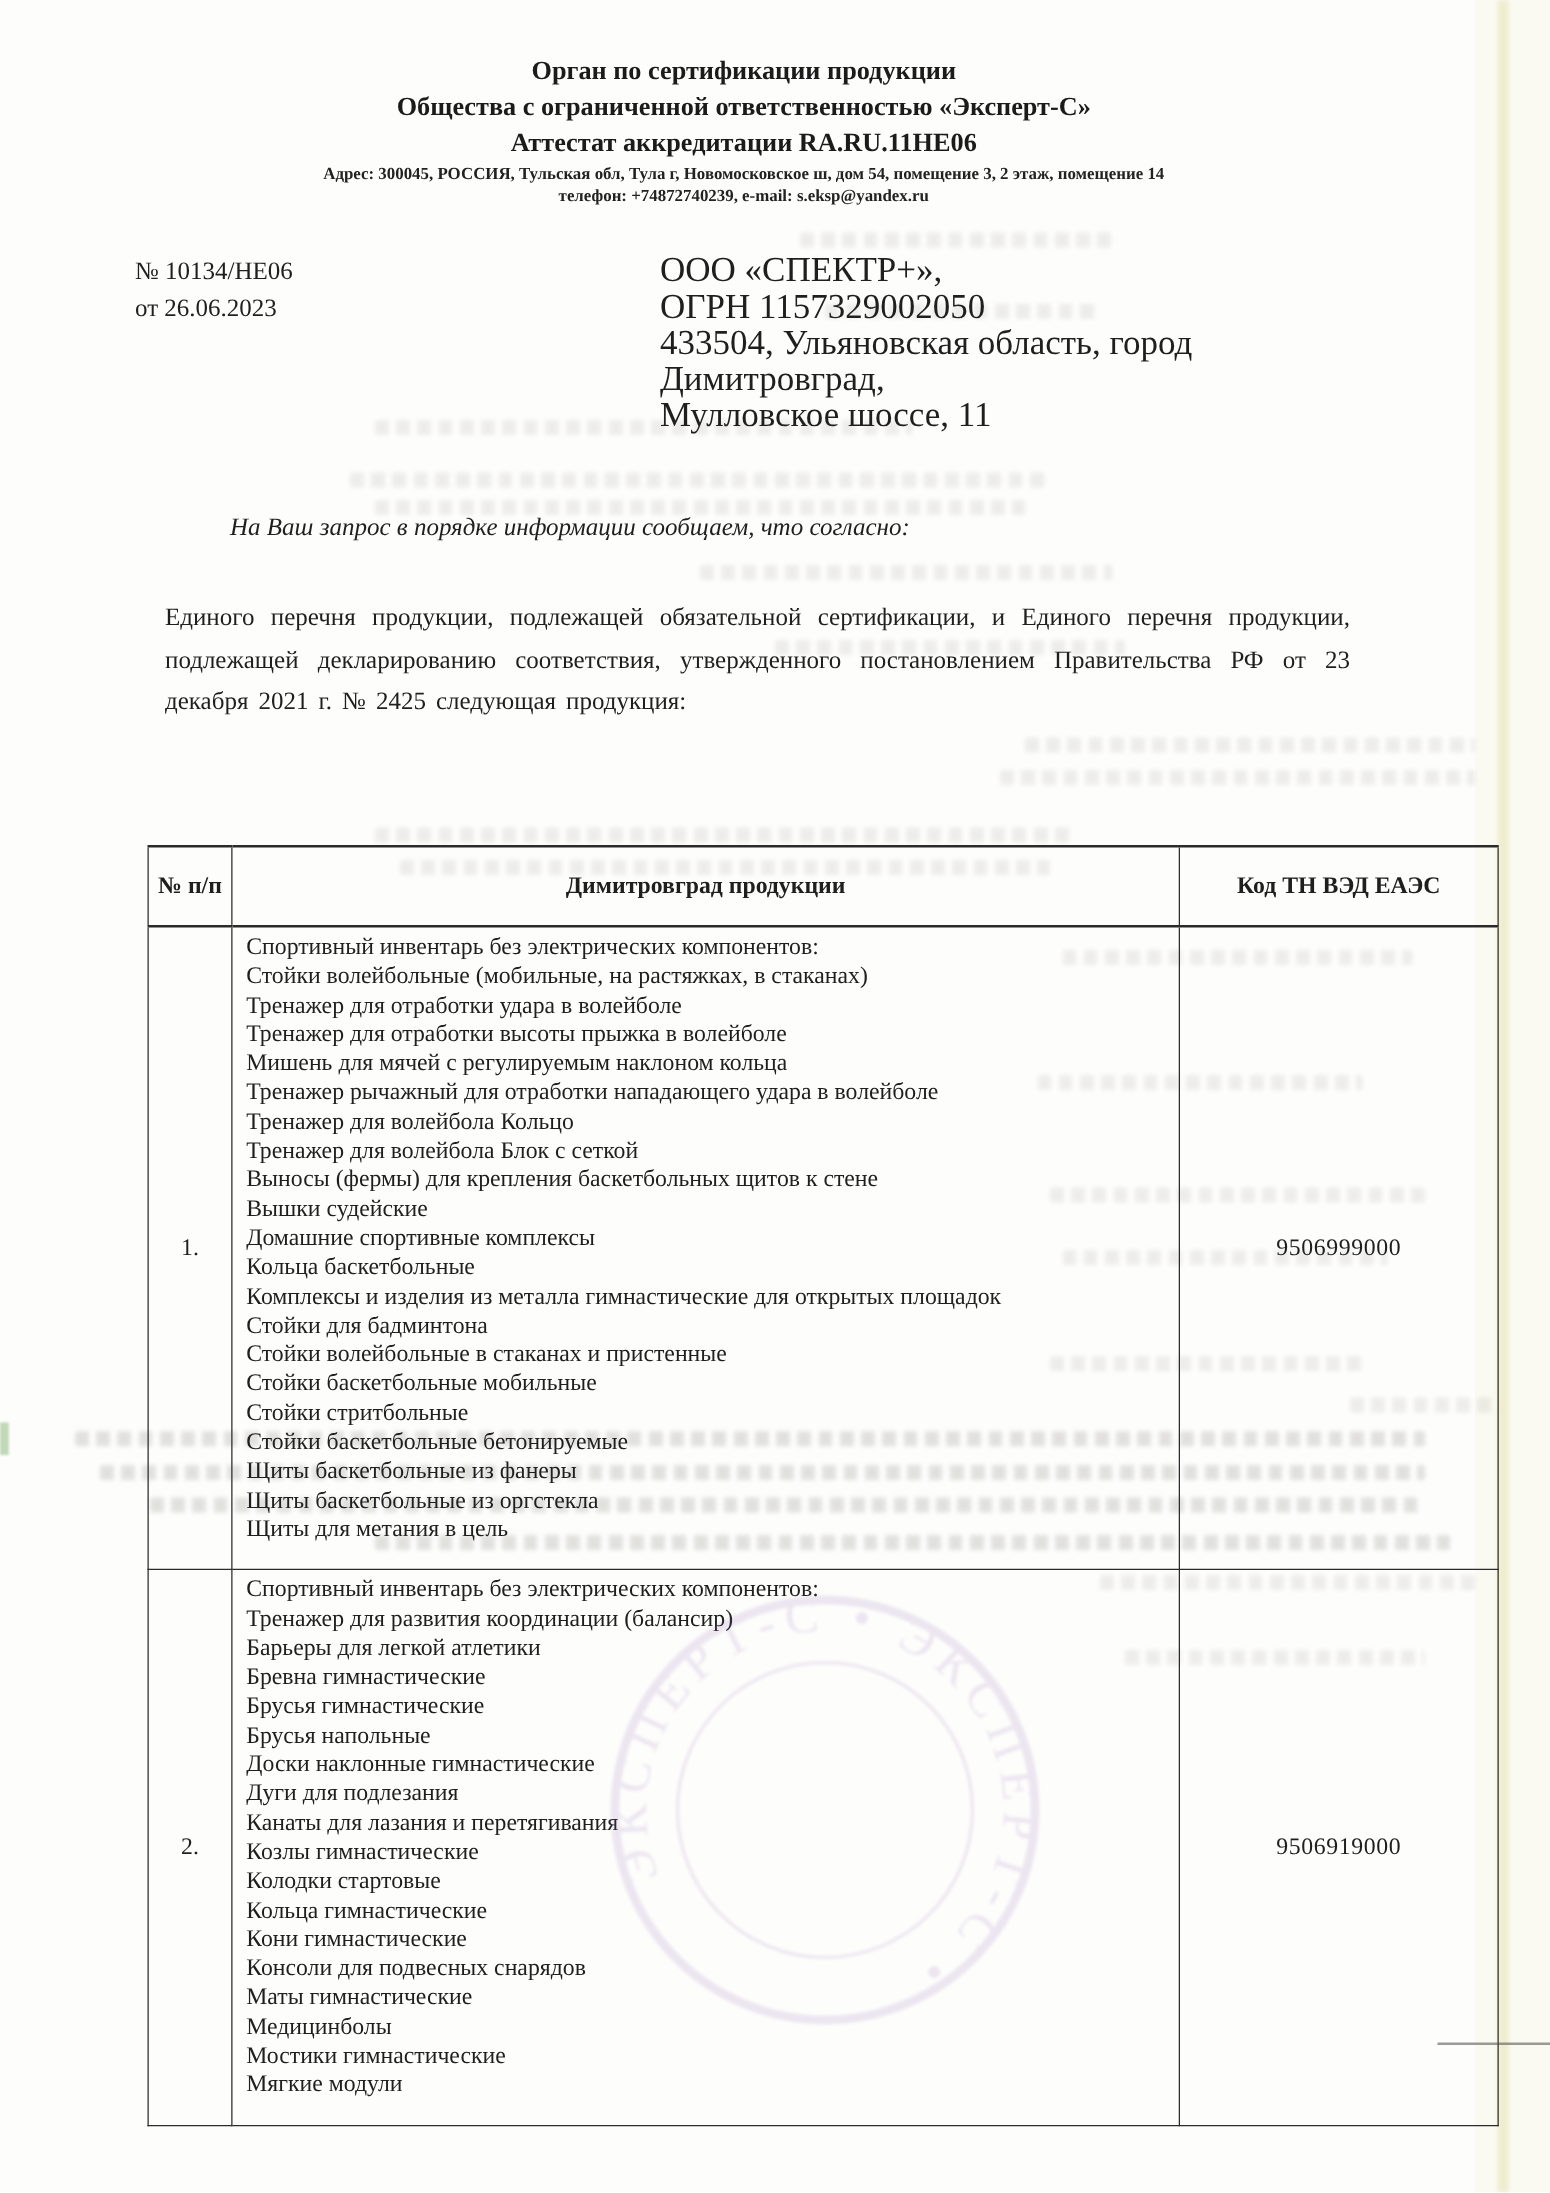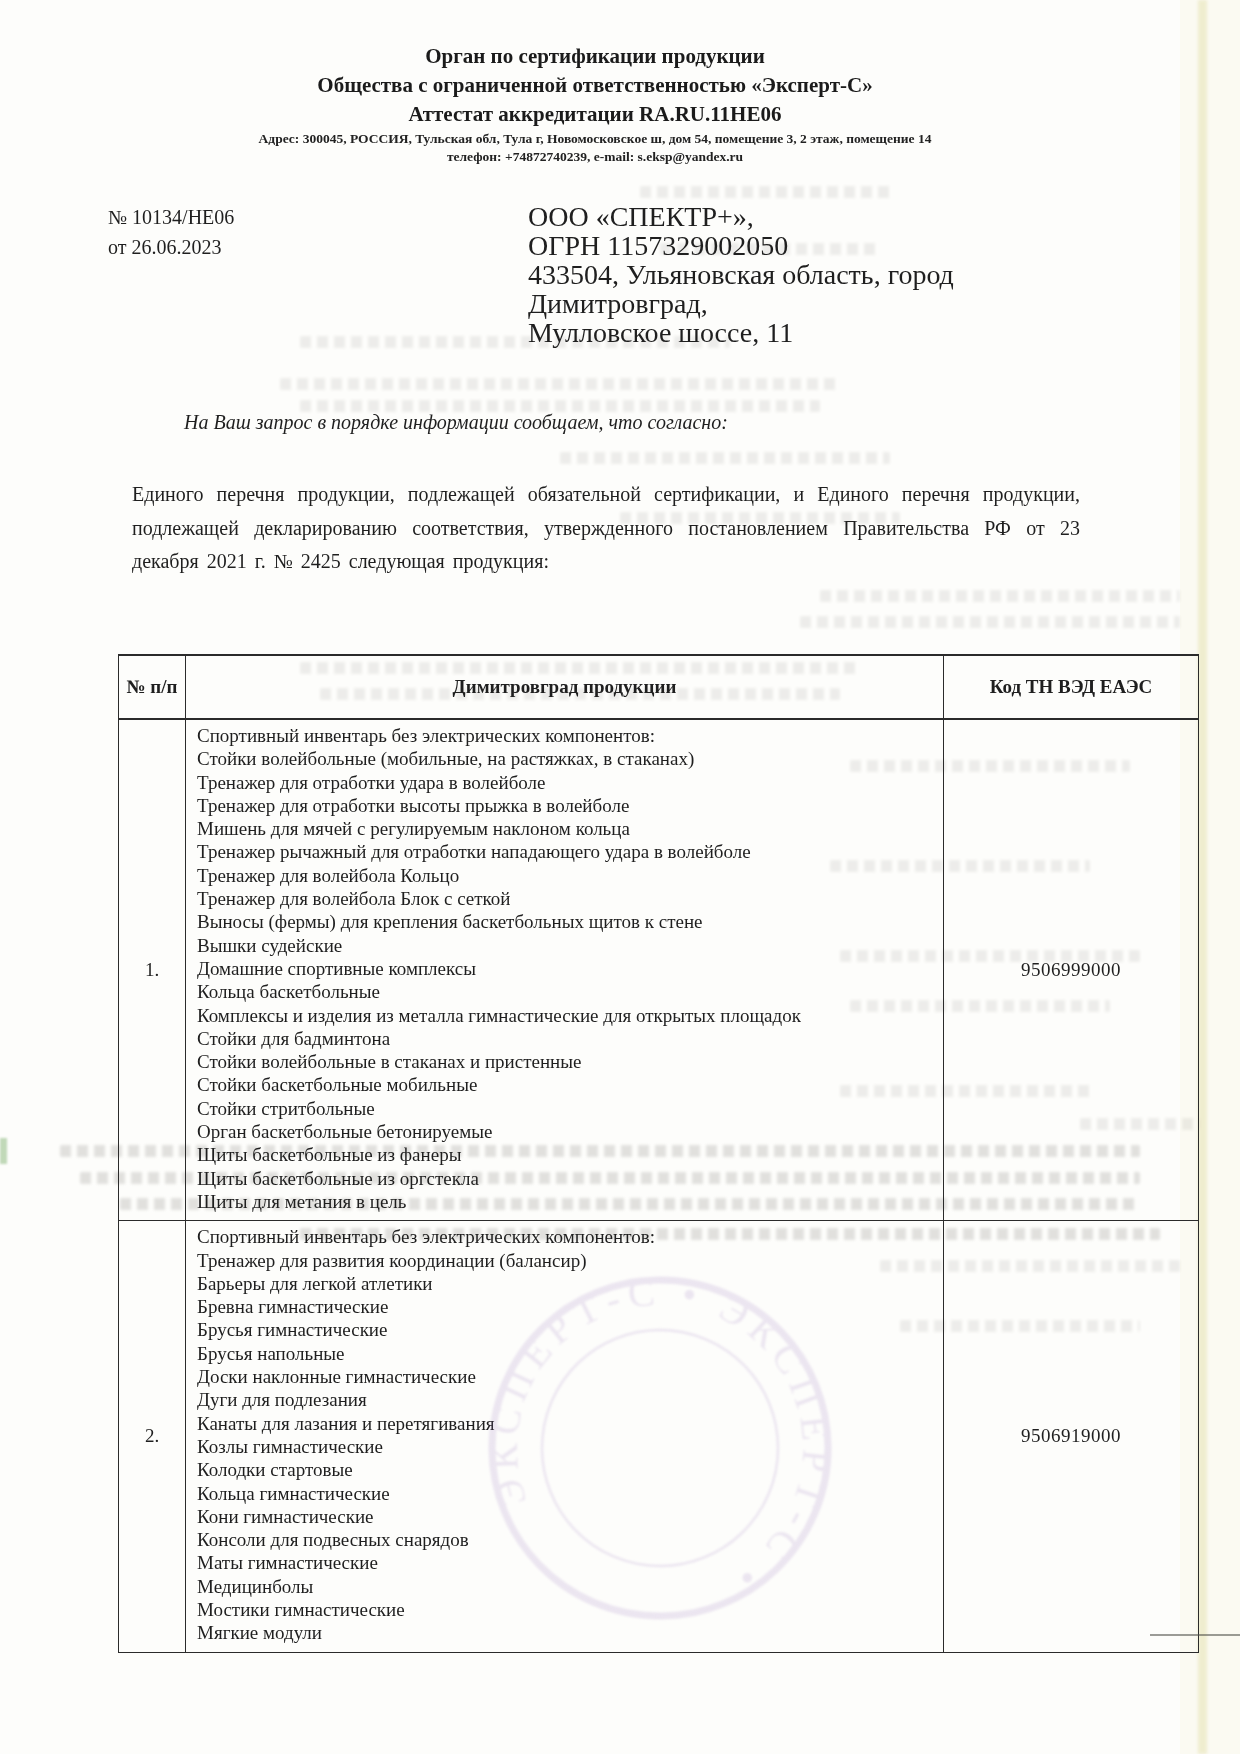--- a/index.html
+++ b/index.html
@@ -33,41 +33,41 @@
     font-size:20px;line-height:28px;text-indent:64px;font-style:italic;
   }
   .para{
     position:absolute;left:120px;top:466px;width:948px;margin:12px;
     font-size:20px;line-height:33.5px;
     text-align:justify;text-align-last:left;
     word-spacing:3px;
   }
   
   table.products{
-    position:absolute;left:118px;top:654px;width:1080px;
+    position:absolute;left:118px;top:676px;width:1080px;
     border-collapse:collapse;table-layout:fixed;
     background:transparent;
   }
   .products col.c1{width:67px;}
   .products col.c2{width:758px;}
   .products col.c3{width:255px;}
   .products th{
     border:1.6px solid #2b2b2b;
     border-top-width:2.4px;
     border-bottom-width:2.4px;
     font-size:19px;font-weight:bold;
     text-align:center;vertical-align:middle;
     padding:5px 4px;height:52px;line-height:24px;
   }
   .products td{
     border:1.5px solid #2b2b2b;
     font-size:19px;vertical-align:middle;
   }
   td.c-num{text-align:center;}
-  td.c-items{padding:4px 8px 7px 11px;vertical-align:top;}
+  td.c-items{padding:4px 8px 20px 11px;vertical-align:top;}
   td.c-code{text-align:center;letter-spacing:.5px;}
   .item-line{line-height:23.3px;white-space:nowrap;}
   
   .ghost{
     position:absolute;height:12px;
     background:repeating-linear-gradient(90deg,#55524a 0 11px,transparent 11px 17px);
     opacity:.09;filter:blur(1.7px);border-radius:2px;
     pointer-events:none;
   }
   .ghost.dk{opacity:.16;}
@@ -172,21 +172,21 @@
             <div class="item-line">Тренажер для волейбола Блок с сеткой</div>
             <div class="item-line">Выносы (фермы) для крепления баскетбольных щитов к стене</div>
             <div class="item-line">Вышки судейские</div>
             <div class="item-line">Домашние спортивные комплексы</div>
             <div class="item-line">Кольца баскетбольные</div>
             <div class="item-line">Комплексы и изделия из металла гимнастические для открытых площадок</div>
             <div class="item-line">Стойки для бадминтона</div>
             <div class="item-line">Стойки волейбольные в стаканах и пристенные</div>
             <div class="item-line">Стойки баскетбольные мобильные</div>
             <div class="item-line">Стойки стритбольные</div>
-            <div class="item-line">Орган баскетбольные бетонируемые</div>
+            <div class="item-line">Стойки баскетбольные бетонируемые</div>
             <div class="item-line">Щиты баскетбольные из фанеры</div>
             <div class="item-line">Щиты баскетбольные из оргстекла</div>
             <div class="item-line">Щиты для метания в цель</div>
           </td>
     <td class="c-code">9506999000</td>
   </tr>
         <tr>
     <td class="c-num">2.</td>
     <td class="c-items">
             <div class="item-line">Спортивный инвентарь без электрических компонентов:</div>

